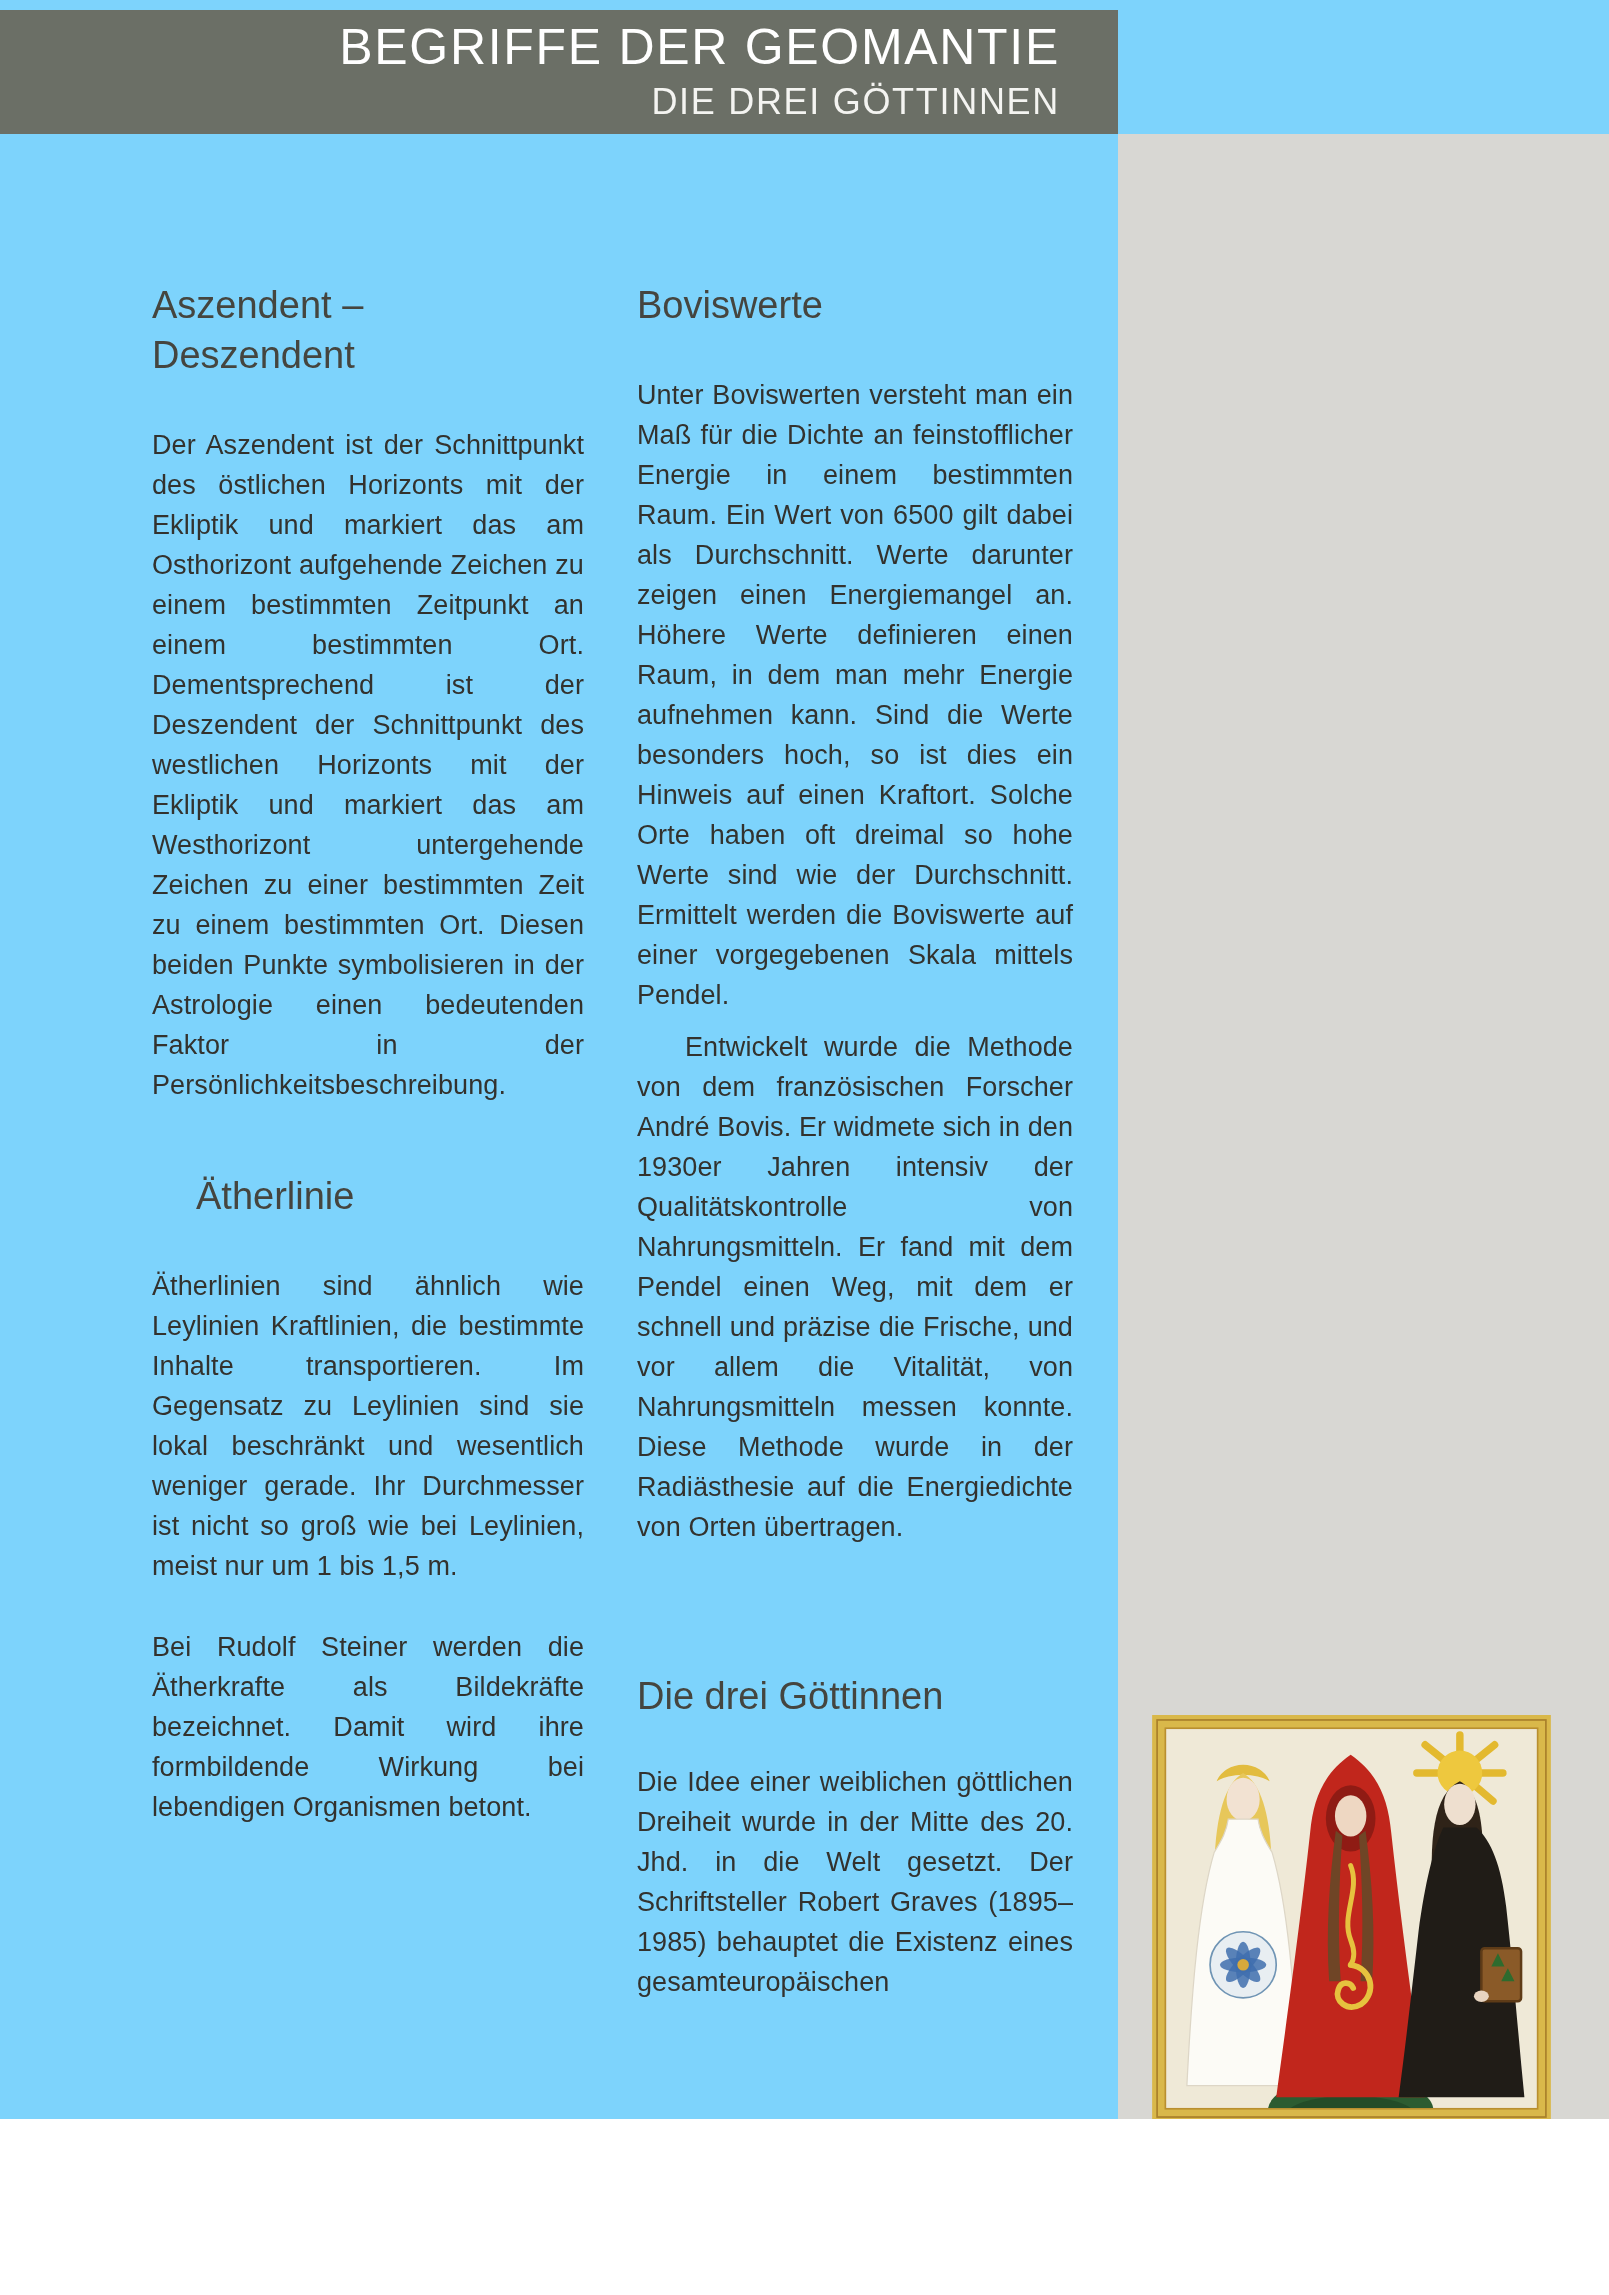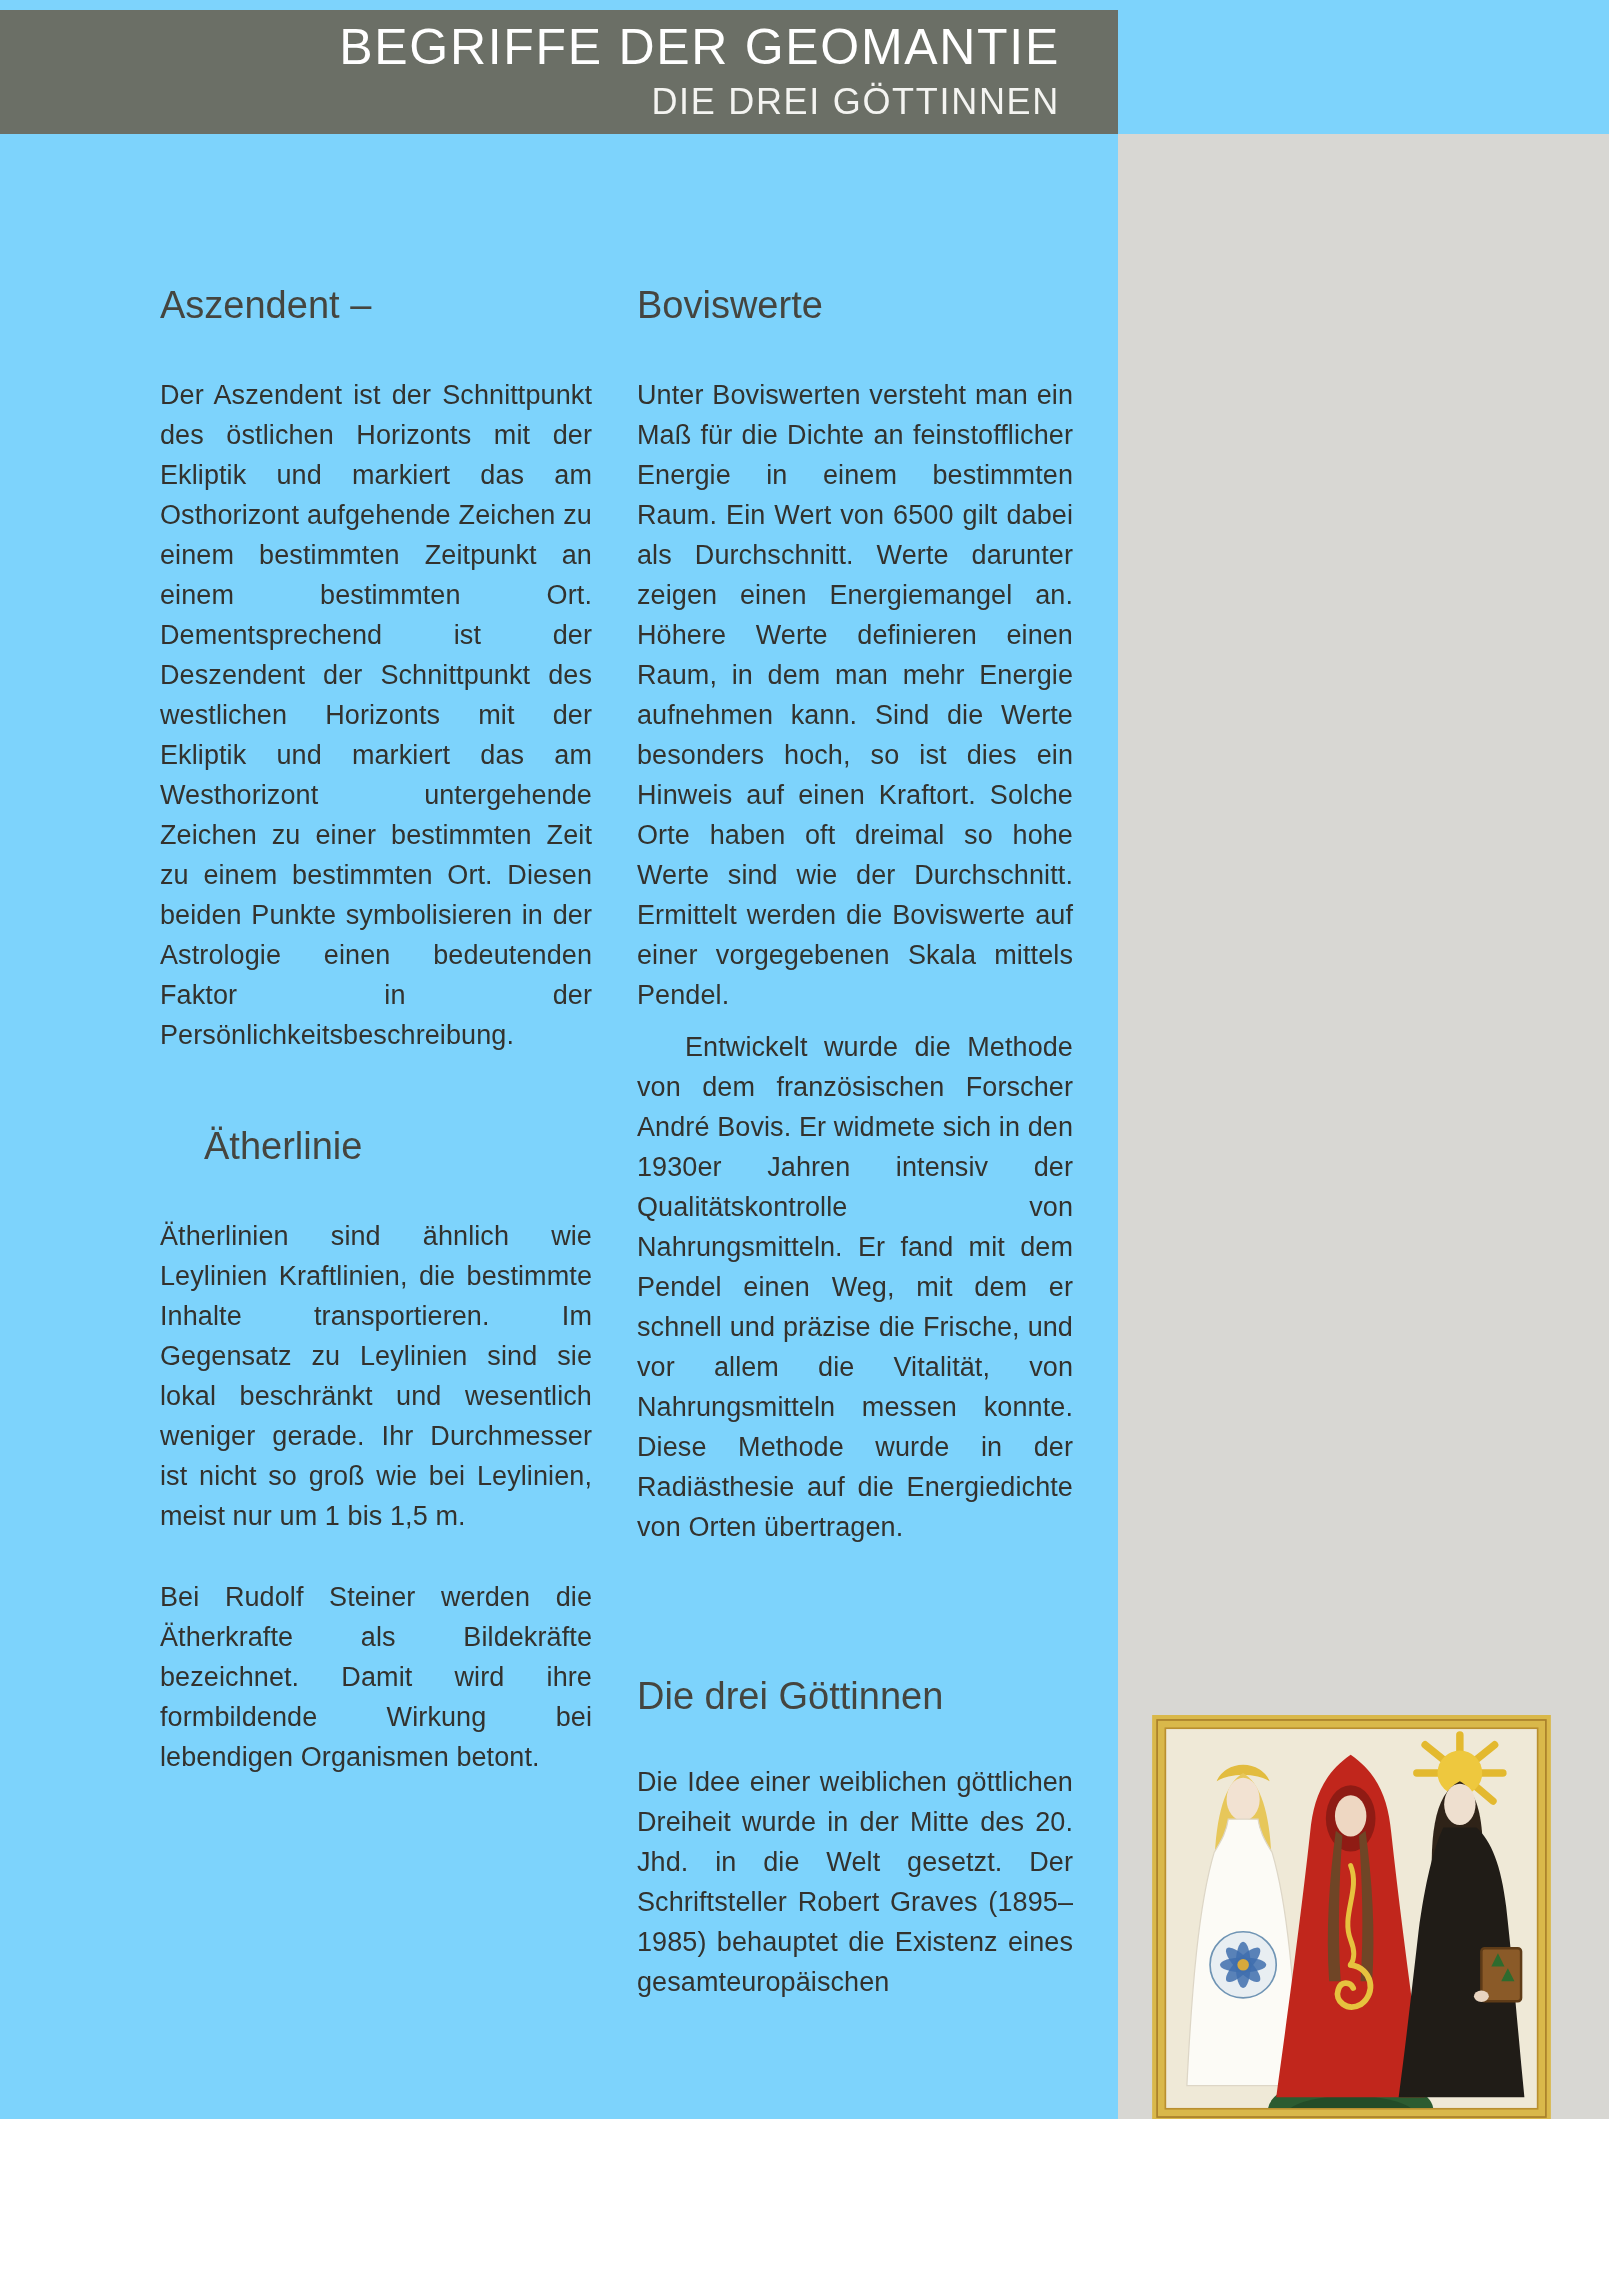--- a/index.html
+++ b/index.html
@@ -46,21 +46,21 @@
   
   .sidebar {
     position: absolute;
     top: 134px; left: 1118px;
     width: 491px; height: 2161px;
     background: #d8d7d3;
   }
 
   
   .column { position: absolute; top: 280px; }
-  .col-left  { left: 160px; width: 432px; }
+  .col-left  { left: 152px; width: 432px; }
   .col-right { left: 637px; width: 436px; }
 
   .heading {
     font-size: 38px;
     color: #45453f;
     font-weight: 400;
     line-height: 50px;
   }
   .body-text {
     font-size: 27px;
@@ -112,20 +112,21 @@
     <div class="band-title">BEGRIFFE DER GEOMANTIE</div>
     <div class="band-subtitle">DIE DREI GÖTTINNEN</div>
   </div>
 
   <div class="sidebar"></div>
 
   <div class="column col-left">
     <div>
       <div class="heading">
         <div>Aszendent –</div>
+        <div>Deszendent</div>
       </div>
       <p class="body-text mt-55">Der Aszendent ist der Schnittpunkt des östlichen Horizonts mit der Ekliptik und markiert das am Osthorizont aufgehende Zeichen zu einem bestimmten Zeitpunkt an einem bestimmten Ort. Dementsprechend ist der Deszendent der Schnittpunkt des westlichen Horizonts mit der Ekliptik und markiert das am Westhorizont untergehende Zeichen zu einer bestimmten Zeit zu einem bestimmten Ort. Diesen beiden Punkte symbolisieren in der Astrologie einen bedeutenden Faktor in der Persönlichkeitsbeschreibung.</p>
     </div>
 
     <div>
       <div class="heading mt-80">Ätherlinie</div>
       <p class="body-text mt-55">Ätherlinien sind ähnlich wie Leylinien Kraftlinien, die bestimmte Inhalte transportieren. Im Gegensatz zu Leylinien sind sie lokal beschränkt und wesentlich weniger gerade. Ihr Durchmesser ist nicht so groß wie bei Leylinien, meist nur um 1 bis 1,5 m.</p>
     </div>
 
     <div>

